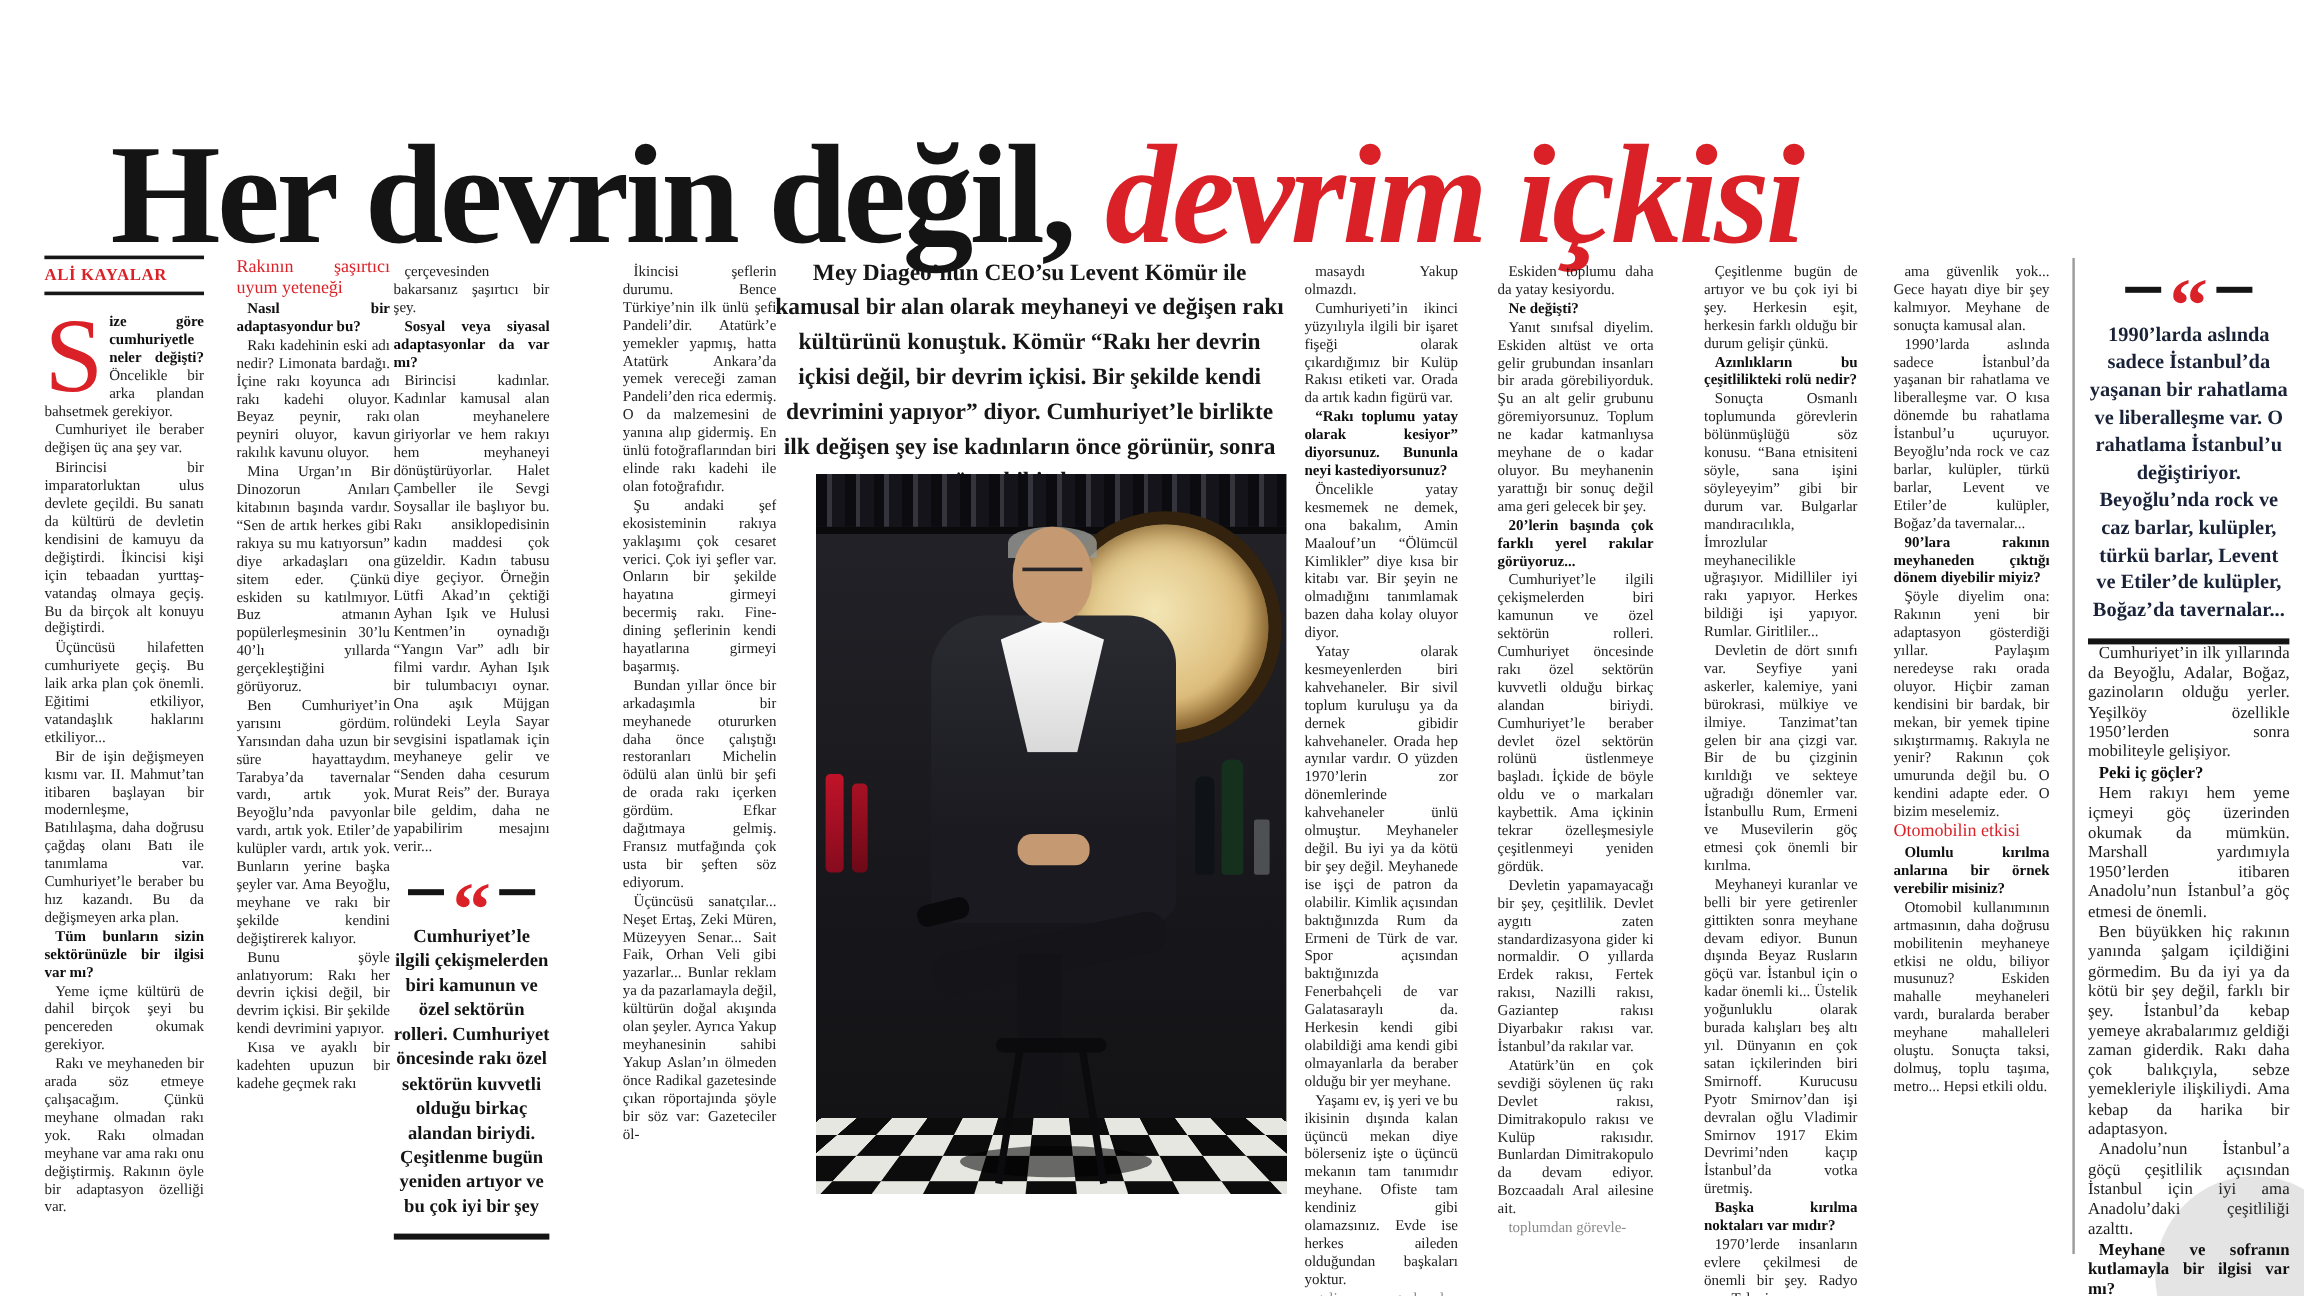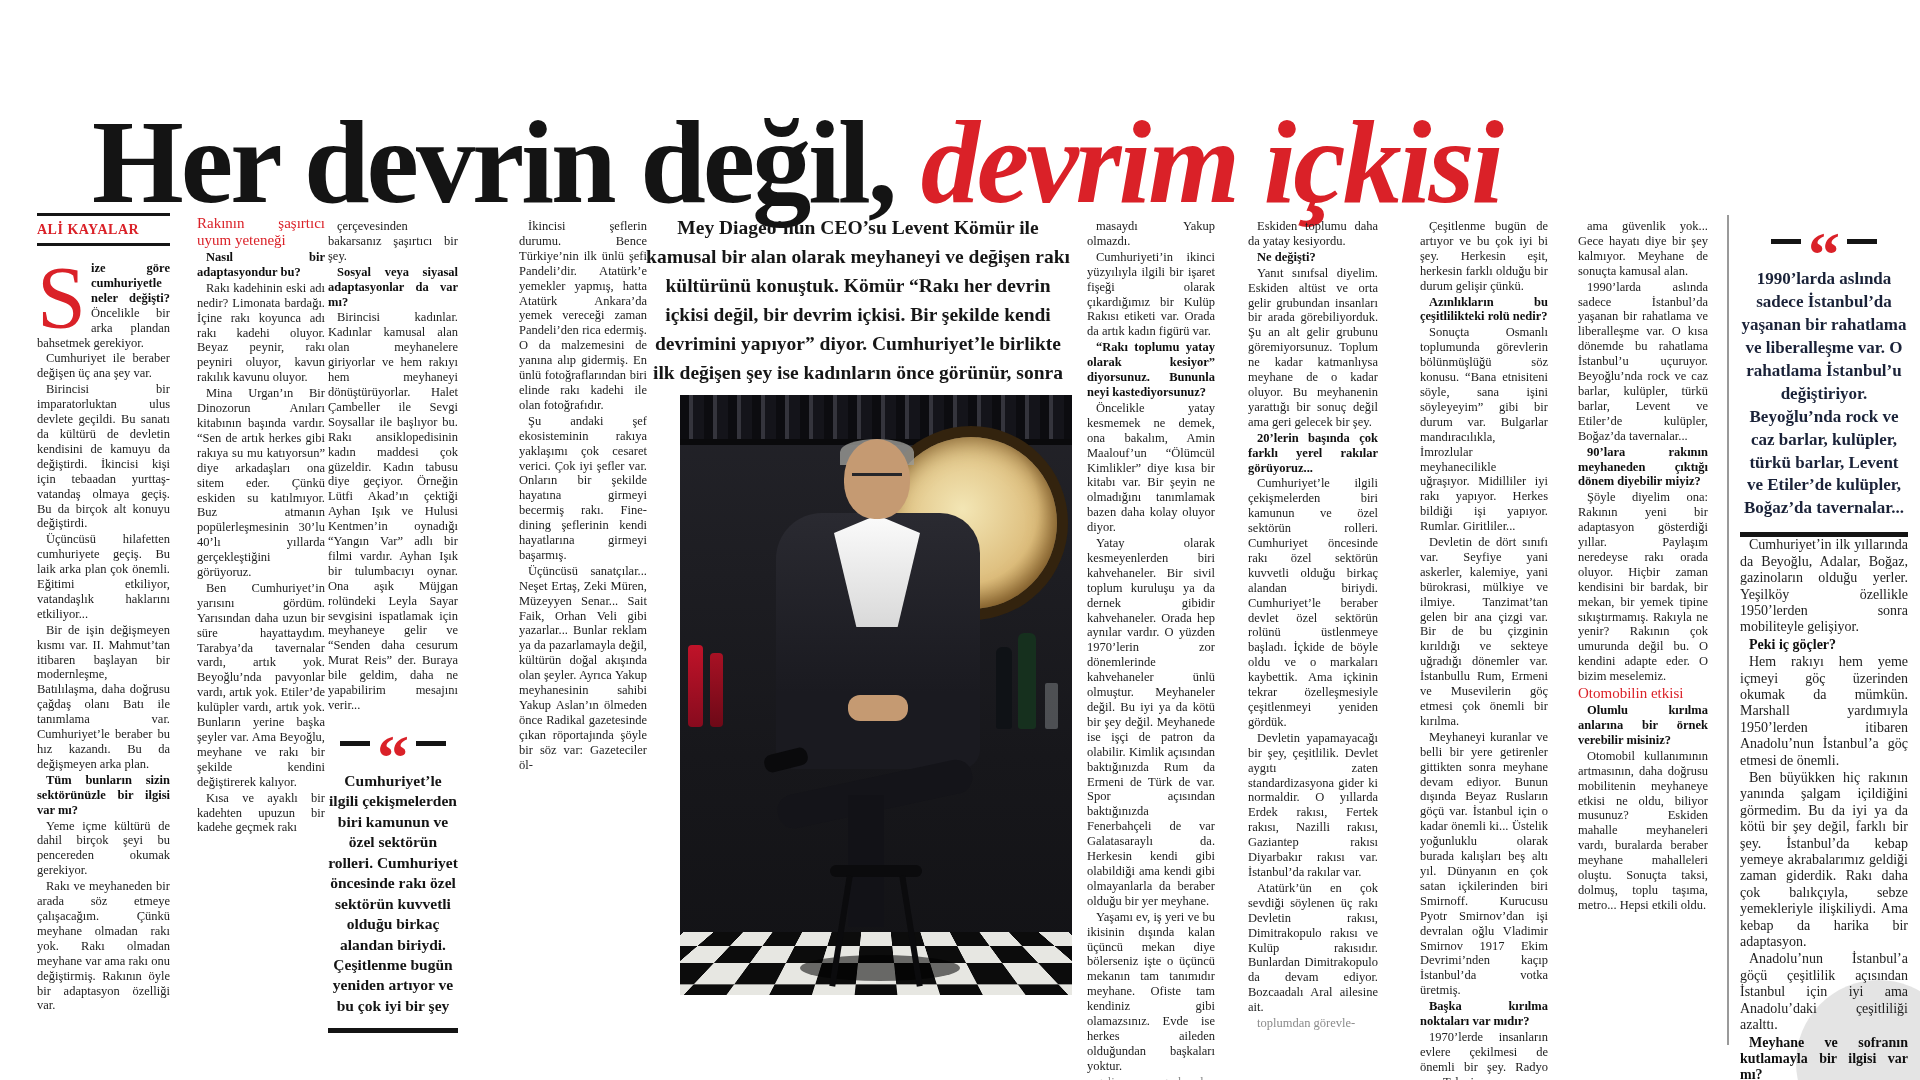--- a/index.html
+++ b/index.html
@@ -122,58 +122,60 @@
     <p class="para q">Tüm bunların sizin sektörünüzle bir ilgisi var mı?</p>
     <p class="para">Yeme içme kültürü de dahil birçok şeyi bu pencereden okumak gerekiyor.</p>
     <p class="para">Rakı ve meyhaneden bir arada söz etmeye çalışacağım. Çünkü meyhane olmadan rakı yok. Rakı olmadan meyhane var ama rakı onu değiştirmiş. Rakının öyle bir adaptasyon özelliği var.</p>
   </div>
 <div class="col" style="left:197px;top:215px;width:128px;height:850px;">
     <p class="para redhead">Rakının şaşırtıcı uyum yeteneği</p>
     <p class="para q">Nasıl bir adaptasyondur bu?</p>
     <p class="para">Rakı kadehinin eski adı nedir? Limonata bardağı. İçine rakı koyunca adı rakı kadehi oluyor. Beyaz peynir, rakı peyniri oluyor, kavun rakılık kavunu oluyor.</p>
     <p class="para">Mina Urgan’ın Bir Dinozorun Anıları kitabının başında vardır. “Sen de artık herkes gibi rakıya su mu katıyorsun” diye arkadaşları ona sitem eder. Çünkü eskiden su katılmıyor. Buz atmanın popülerleşmesinin 30’lu 40’lı yıllarda gerçekleştiğini görüyoruz.</p>
     <p class="para">Ben Cumhuriyet’in yarısını gördüm. Yarısından daha uzun bir süre hayattaydım. Tarabya’da tavernalar vardı, artık yok. Beyoğlu’nda pavyonlar vardı, artık yok. Etiler’de kulüpler vardı, artık yok. Bunların yerine başka şeyler var. Ama Beyoğlu, meyhane ve rakı bir şekilde kendini değiştirerek kalıyor.</p>
+    <p class="para">Bunu şöyle anlatıyorum: Rakı her devrin içkisi değil, bir devrim içkisi. Bir şekilde kendi devrimini yapıyor.</p>
     <p class="para">Kısa ve ayaklı bir kadehten upuzun bir kadehe geçmek rakı</p>
   </div>
 <div class="col" style="left:328px;top:219px;width:130px;height:850px;">
     <p class="para">çerçevesinden bakarsanız şaşırtıcı bir şey.</p>
     <p class="para q">Sosyal veya siyasal adaptasyonlar da var mı?</p>
     <p class="para">Birincisi kadınlar. Kadınlar kamusal alan olan meyhanelere giriyorlar ve hem rakıyı hem meyhaneyi dönüştürüyorlar. Halet Çambeller ile Sevgi Soysallar ile başlıyor bu. Rakı ansiklopedisinin kadın maddesi çok güzeldir. Kadın tabusu diye geçiyor. Örneğin Lütfi Akad’ın çektiği Ayhan Işık ve Hulusi Kentmen’in oynadığı “Yangın Var” adlı bir filmi vardır. Ayhan Işık bir tulumbacıyı oynar. Ona aşık Müjgan rolündeki Leyla Sayar sevgisini ispatlamak için meyhaneye gelir ve “Senden daha cesurum Murat Reis” der. Buraya bile geldim, daha ne yapabilirim mesajını verir...</p>
     <div class="pullquote">
       <div class="pq-mark">
         <span class="pq-dash"></span>
         <span class="pq-glyph">“</span>
         <span class="pq-dash"></span>
       </div>
       <div class="pq-text">Cumhuriyet’le ilgili çekişmelerden biri kamunun ve özel sektörün rolleri. Cumhuriyet öncesinde rakı özel sektörün kuvvetli olduğu birkaç alandan biriydi. Çeşitlenme bugün yeniden artıyor ve bu çok iyi bir şey</div>
       <div class="pq-rule"></div>
     </div>
   </div>
 <div class="col" style="left:483px;top:219px;width:128px;height:850px;margin-left:36px;">
     <p class="para">İkincisi şeflerin durumu. Bence Türkiye’nin ilk ünlü şefi Pandeli’dir. Atatürk’e yemekler yapmış, hatta Atatürk Ankara’da yemek vereceği zaman Pandeli’den rica edermiş. O da malzemesini de yanına alıp gidermiş. En ünlü fotoğraflarından biri elinde rakı kadehi ile olan fotoğrafıdır.</p>
     <p class="para">Şu andaki şef ekosisteminin rakıya yaklaşımı çok cesaret verici. Çok iyi şefler var. Onların bir şekilde hayatına girmeyi becermiş rakı. Fine-dining şeflerinin kendi hayatlarına girmeyi başarmış.</p>
+    <p class="para">Bundan yıllar önce bir arkadaşımla bir meyhanede otururken daha önce çalıştığı restoranları Michelin ödülü alan ünlü bir şefi de orada rakı içerken gördüm. Efkar dağıtmaya gelmiş. Fransız mutfağında çok usta bir şeften söz ediyorum.</p>
     <p class="para">Üçüncüsü sanatçılar... Neşet Ertaş, Zeki Müren, Müzeyyen Senar... Sait Faik, Orhan Veli gibi yazarlar... Bunlar reklam ya da pazarlamayla değil, kültürün doğal akışında olan şeyler. Ayrıca Yakup meyhanesinin sahibi Yakup Aslan’ın ölmeden önce Radikal gazetesinde çıkan röportajında şöyle bir söz var: Gazeteciler öl-</p>
   </div>
 <div class="col" style="left:1087px;top:219px;width:128px;height:861px;">
     <p class="para">masaydı Yakup olmazdı.</p>
     <p class="para">Cumhuriyeti’in ikinci yüzyılıyla ilgili bir işaret fişeği olarak çıkardığımız bir Kulüp Rakısı etiketi var. Orada da artık kadın figürü var.</p>
     <p class="para q">“Rakı toplumu yatay olarak kesiyor” diyorsunuz. Bununla neyi kastediyorsunuz?</p>
     <p class="para">Öncelikle yatay kesmemek ne demek, ona bakalım, Amin Maalouf’un “Ölümcül Kimlikler” diye kısa bir kitabı var. Bir şeyin ne olmadığını tanımlamak bazen daha kolay oluyor diyor.</p>
     <p class="para">Yatay olarak kesmeyenlerden biri kahvehaneler. Bir sivil toplum kuruluşu ya da dernek gibidir kahvehaneler. Orada hep aynılar vardır. O yüzden 1970’lerin zor dönemlerinde kahvehaneler ünlü olmuştur. Meyhaneler değil. Bu iyi ya da kötü bir şey değil. Meyhanede ise işçi de patron da olabilir. Kimlik açısından baktığınızda Rum da Ermeni de Türk de var. Spor açısından baktığınızda Fenerbahçeli de var Galatasaraylı da. Herkesin kendi gibi olabildiği ama kendi gibi olmayanlarla da beraber olduğu bir yer meyhane.</p>
     <p class="para">Yaşamı ev, iş yeri ve bu ikisinin dışında kalan üçüncü mekan diye bölerseniz işte o üçüncü mekanın tam tanımıdır meyhane. Ofiste tam kendiniz gibi olamazsınız. Evde ise herkes aileden olduğundan başkaları yoktur.</p>
     <p class="para cutline">gelir grubundan insanları</p>
   </div>
 <div class="col" style="left:1248px;top:219px;width:130px;height:861px;">
     <p class="para">Eskiden toplumu daha da yatay kesiyordu.</p>
     <p class="para q">Ne değişti?</p>
     <p class="para">Yanıt sınıfsal diyelim. Eskiden altüst ve orta gelir grubundan insanları bir arada görebiliyorduk. Şu an alt gelir grubunu göremiyorsunuz. Toplum ne kadar katmanlıysa meyhane de o kadar oluyor. Bu meyhanenin yarattığı bir sonuç değil ama geri gelecek bir şey.</p>
     <p class="para q">20’lerin başında çok farklı yerel rakılar görüyoruz...</p>
     <p class="para">Cumhuriyet’le ilgili çekişmelerden biri kamunun ve özel sektörün rolleri. Cumhuriyet öncesinde rakı özel sektörün kuvvetli olduğu birkaç alandan biriydi. Cumhuriyet’le beraber devlet özel sektörün rolünü üstlenmeye başladı. İçkide de böyle oldu ve o markaları kaybettik. Ama içkinin tekrar özelleşmesiyle çeşitlenmeyi yeniden gördük.</p>
     <p class="para">Devletin yapamayacağı bir şey, çeşitlilik. Devlet aygıtı zaten standardizasyona gider ki normaldir. O yıllarda Erdek rakısı, Fertek rakısı, Nazilli rakısı, Gaziantep rakısı Diyarbakır rakısı var. İstanbul’da rakılar var.</p>
-    <p class="para">Atatürk’ün en çok sevdiği söylenen üç rakı Devletin rakısı, Dimitrakopulo rakısı ve Kulüp rakısıdır. Bunlardan Dimitrakopulo da devam ediyor. Bozcaadalı Aral ailesine ait.</p>
+    <p class="para">Atatürk’ün en çok sevdiği söylenen üç rakı Devlet rakısı, Dimitrakopulo rakısı ve Kulüp rakısıdır. Bunlardan Dimitrakopulo da devam ediyor. Bozcaadalı Aral ailesine ait.</p>
     <p class="para cutline">toplumdan görevle-</p>
   </div>
 <div class="col" style="left:1420px;top:219px;width:128px;height:861px;">
     <p class="para">Çeşitlenme bugün de artıyor ve bu çok iyi bi şey. Herkesin eşit, herkesin farklı olduğu bir durum gelişir çünkü.</p>
     <p class="para q">Azınlıkların bu çeşitlilikteki rolü nedir?</p>
     <p class="para">Sonuçta Osmanlı toplumunda görevlerin bölünmüşlüğü söz konusu. “Bana etnisiteni söyle, sana işini söyleyeyim” gibi bir durum var. Bulgarlar mandıracılıkla, İmrozlular meyhanecilikle uğraşıyor. Midilliler iyi rakı yapıyor. Herkes bildiği işi yapıyor. Rumlar. Giritliler...</p>
     <p class="para">Devletin de dört sınıfı var. Seyfiye yani askerler, kalemiye, yani bürokrasi, mülkiye ve ilmiye. Tanzimat’tan gelen bir ana çizgi var. Bir de bu çizginin kırıldığı ve sekteye uğradığı dönemler var. İstanbullu Rum, Ermeni ve Musevilerin göç etmesi çok önemli bir kırılma.</p>
     <p class="para">Meyhaneyi kuranlar ve belli bir yere getirenler gittikten sonra meyhane devam ediyor. Bunun dışında Beyaz Rusların göçü var. İstanbul için o kadar önemli ki... Üstelik yoğunluklu olarak burada kalışları beş altı yıl. Dünyanın en çok satan içkilerinden biri Smirnoff. Kurucusu Pyotr Smirnov’dan işi devralan oğlu Vladimir Smirnov 1917 Ekim Devrimi’nden kaçıp İstanbul’da votka üretmiş.</p>
     <p class="para q">Başka kırılma noktaları var mıdır?</p>
     <p class="para">1970’lerde insanların evlere çekilmesi de önemli bir şey. Radyo var. Televizyon var, para var</p>

